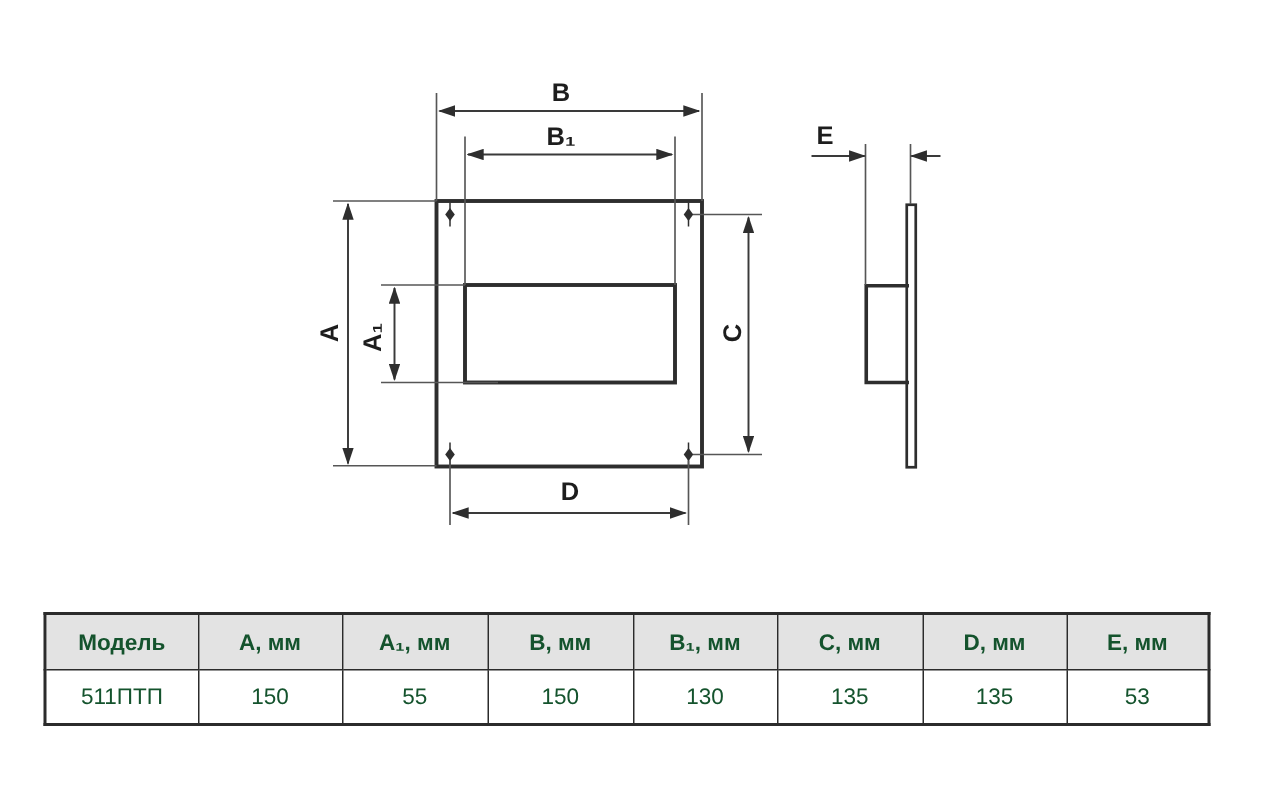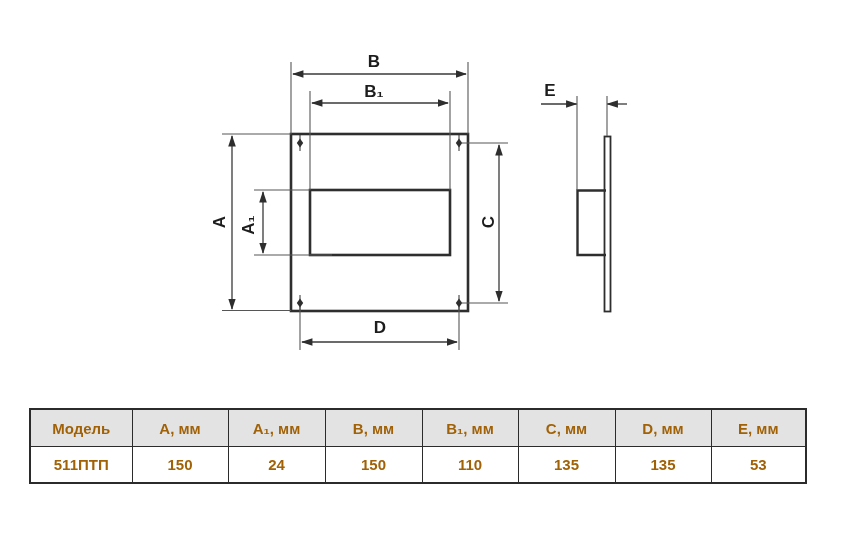--- a/index.html
+++ b/index.html
@@ -17,40 +17,40 @@
     font-size:17px;
     fill:#1d1d1d;
   }
   table.dims{
     position:absolute;
     left:29px;top:408px;
     width:776px;
     border-collapse:collapse;
     table-layout:fixed;
     font-size:15px;
-    color:#a16207;
+    color:#14532d;
   }
   table.dims th, table.dims td{
     border:1.5px solid #2b2b2b;
     text-align:center;
     vertical-align:middle;
     padding:0;
     overflow:hidden;
     white-space:nowrap;
   }
   table.dims{border:2px solid #2b2b2b;}
   table.dims th{
     height:36px;
     background:#e3e3e3;
     font-weight:bold;
   }
   table.dims td{
     height:35px;
     background:#ffffff;
-    font-weight:bold;
+    font-weight:normal;
   }
 </style>
 </head>
 <body>
 
 <div class="screen">
 
   <svg class="drawing" width="841" height="395" viewBox="0 0 841 395">
     <defs>
       <marker id="arr" viewBox="0 0 12 8" refX="11" refY="4" markerWidth="11.5" markerHeight="7.6" markerUnits="userSpaceOnUse" orient="auto-start-reverse">
@@ -142,23 +142,23 @@
         <th>В₁, мм</th>
         <th>С, мм</th>
         <th>D, мм</th>
         <th>Е, мм</th>
       </tr>
     </thead>
     <tbody>
       <tr>
         <td>511ПТП</td>
         <td>150</td>
-        <td>24</td>
+        <td>55</td>
         <td>150</td>
-        <td>110</td>
+        <td>130</td>
         <td>135</td>
         <td>135</td>
         <td>53</td>
       </tr>
     </tbody>
   </table>
 
 </div>
 
 </body></html>

